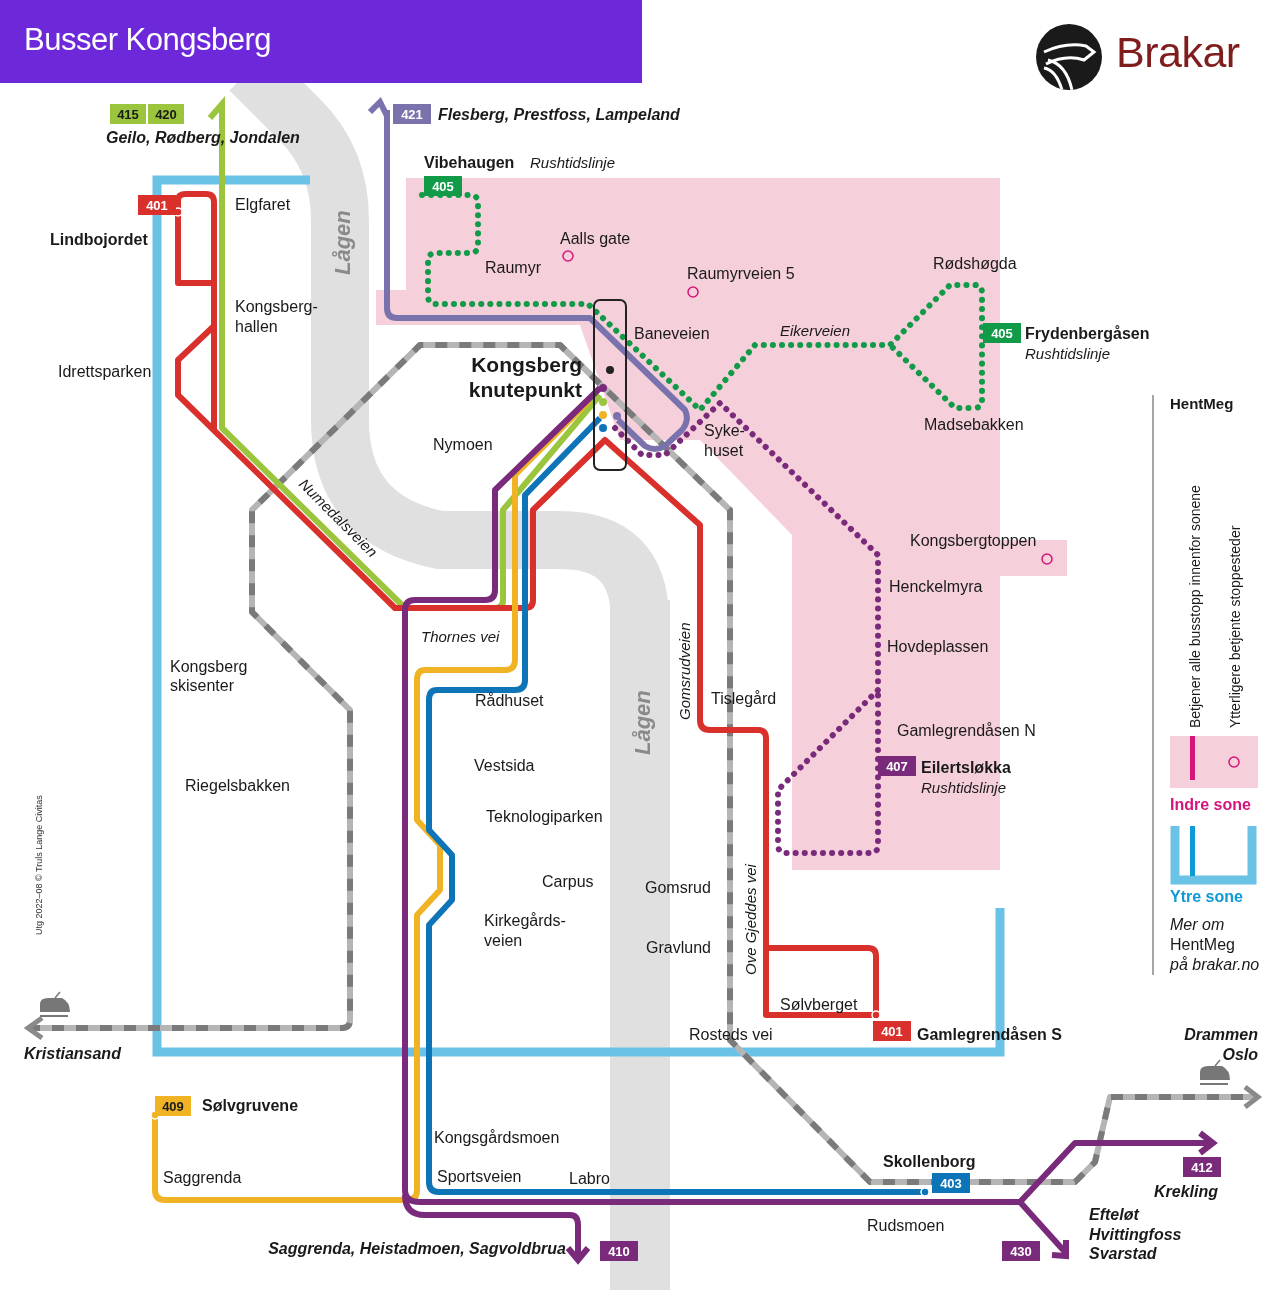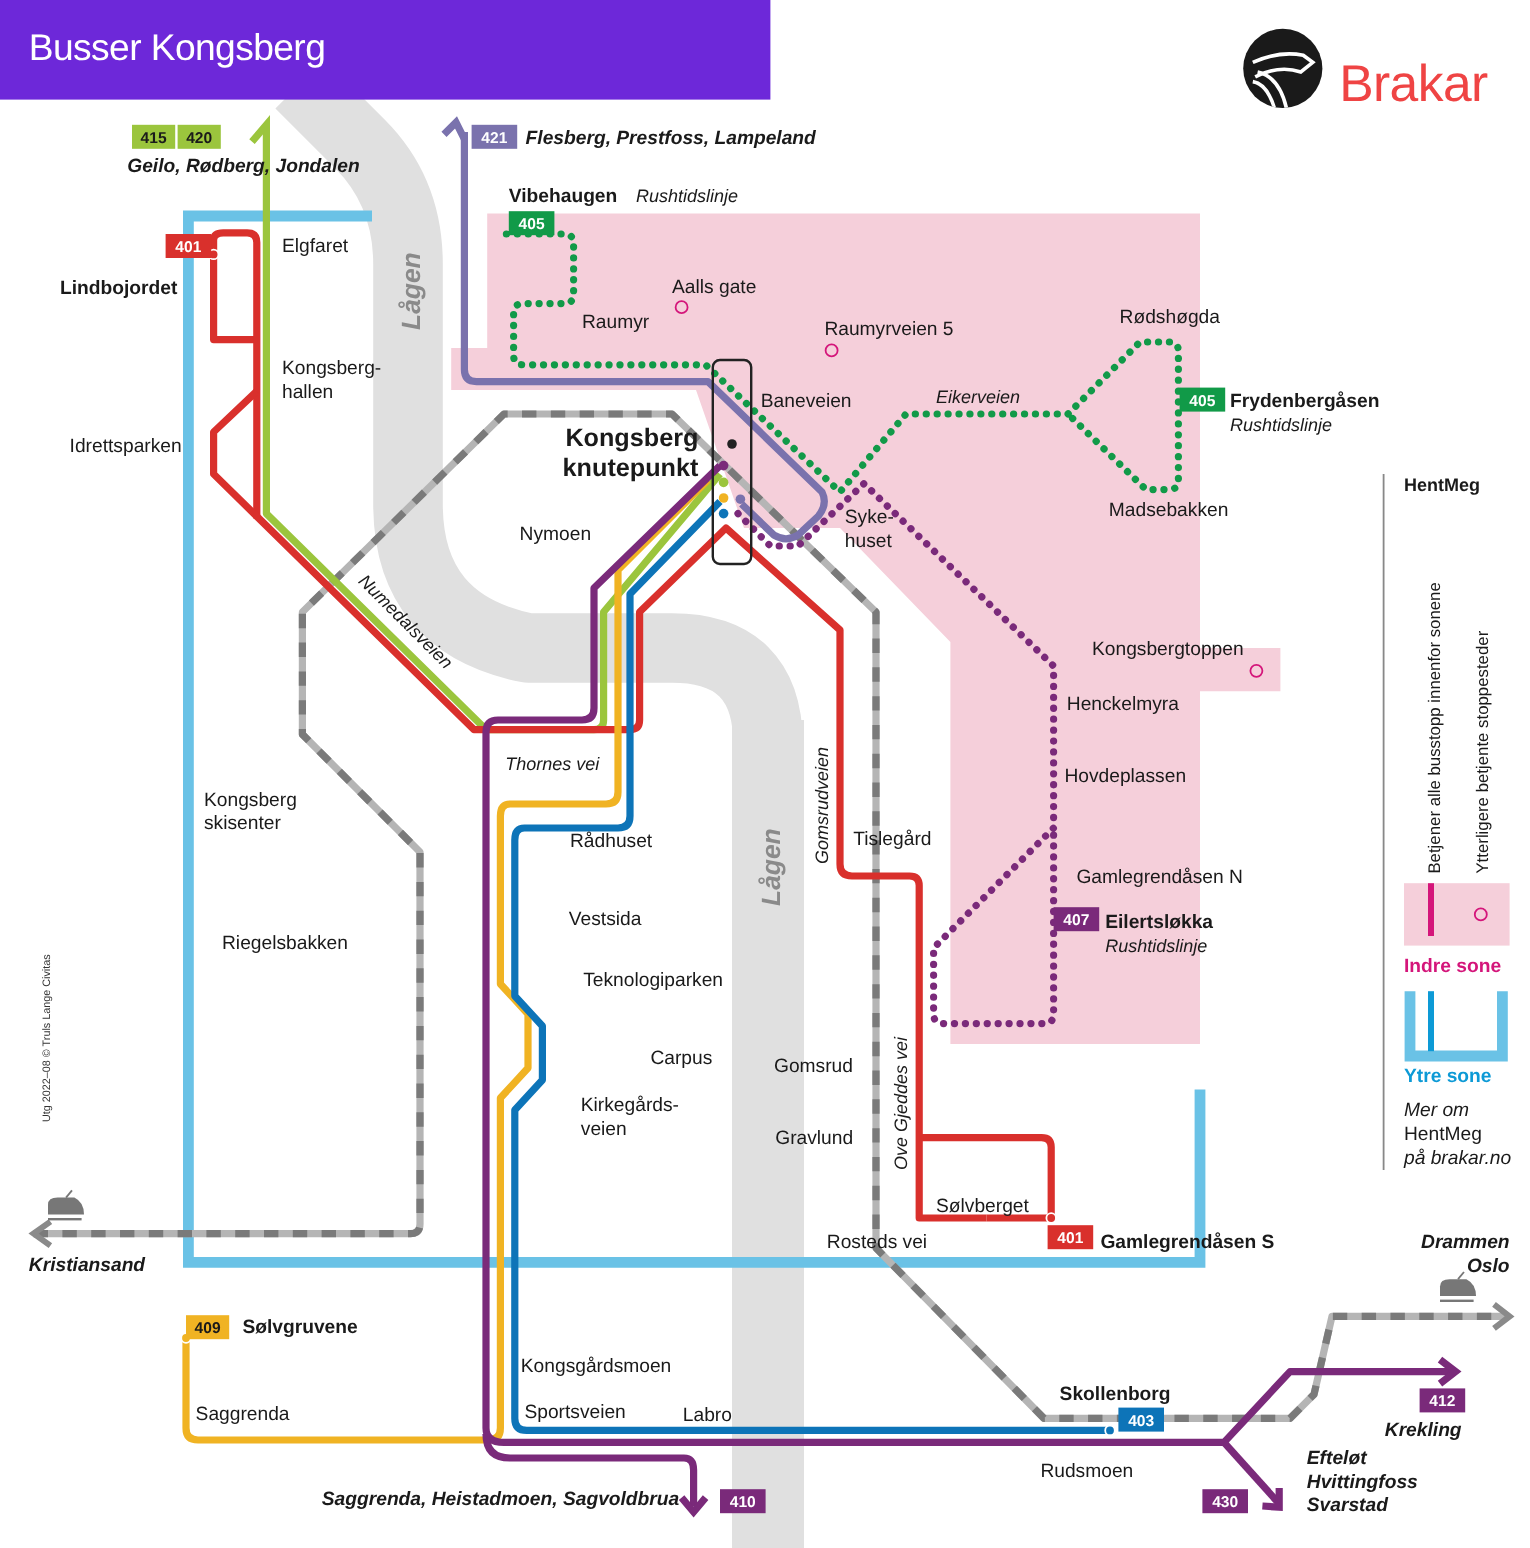--- a/index.html
+++ b/index.html
@@ -2,21 +2,21 @@
 <html><head>
 <meta charset="utf-8">
 <style>
   html, body { margin:0; padding:0; background:#ffffff; }
   body { width:1275px; height:1290px; position:relative; overflow:hidden; font-family:"Liberation Sans", sans-serif; }
   #map { position:absolute; left:0; top:0; }
   .title-bar { position:absolute; left:0; top:0; width:642px; height:83px; background:#6d28d9; }
   .title-bar span { position:absolute; left:24px; top:22px; color:#fff; font-size:31px; font-family:"Liberation Sans", sans-serif; letter-spacing:-0.5px; }
   .brand { position:absolute; left:1036px; top:24px; width:220px; height:66px; }
   .brand .logo-circle { position:absolute; left:0; top:0; width:66px; height:66px; border-radius:50%; background:#1a1a1a; overflow:hidden; }
-  .brand .brand-name { position:absolute; left:80px; top:22px; font-size:43px; color:#ef4444; font-family:"Liberation Sans", sans-serif; letter-spacing:-0.5px; }
+  .brand .brand-name { position:absolute; left:80px; top:4px; font-size:43px; color:#7f1d1d; font-family:"Liberation Sans", sans-serif; letter-spacing:-0.5px; }
   text { font-family:"Liberation Sans", sans-serif; }
   .stop { font-size:16px; fill:#1a1a1a; }
   .stop-b { font-size:16px; fill:#1a1a1a; font-weight:bold; }
   .hub { font-size:21px; fill:#1a1a1a; font-weight:bold; }
   .dest { font-size:16px; fill:#1a1a1a; font-weight:bold; font-style:italic; }
   .road { font-size:15px; fill:#1a1a1a; font-style:italic; }
   .river { font-size:22px; fill:#8a8a8a; font-weight:bold; font-style:italic; }
   .badge-t { font-size:13px; fill:#fff; font-weight:bold; }
   .small { font-size:9px; fill:#333; }
   .legend-h { font-size:15px; font-weight:bold; fill:#1a1a1a; }

